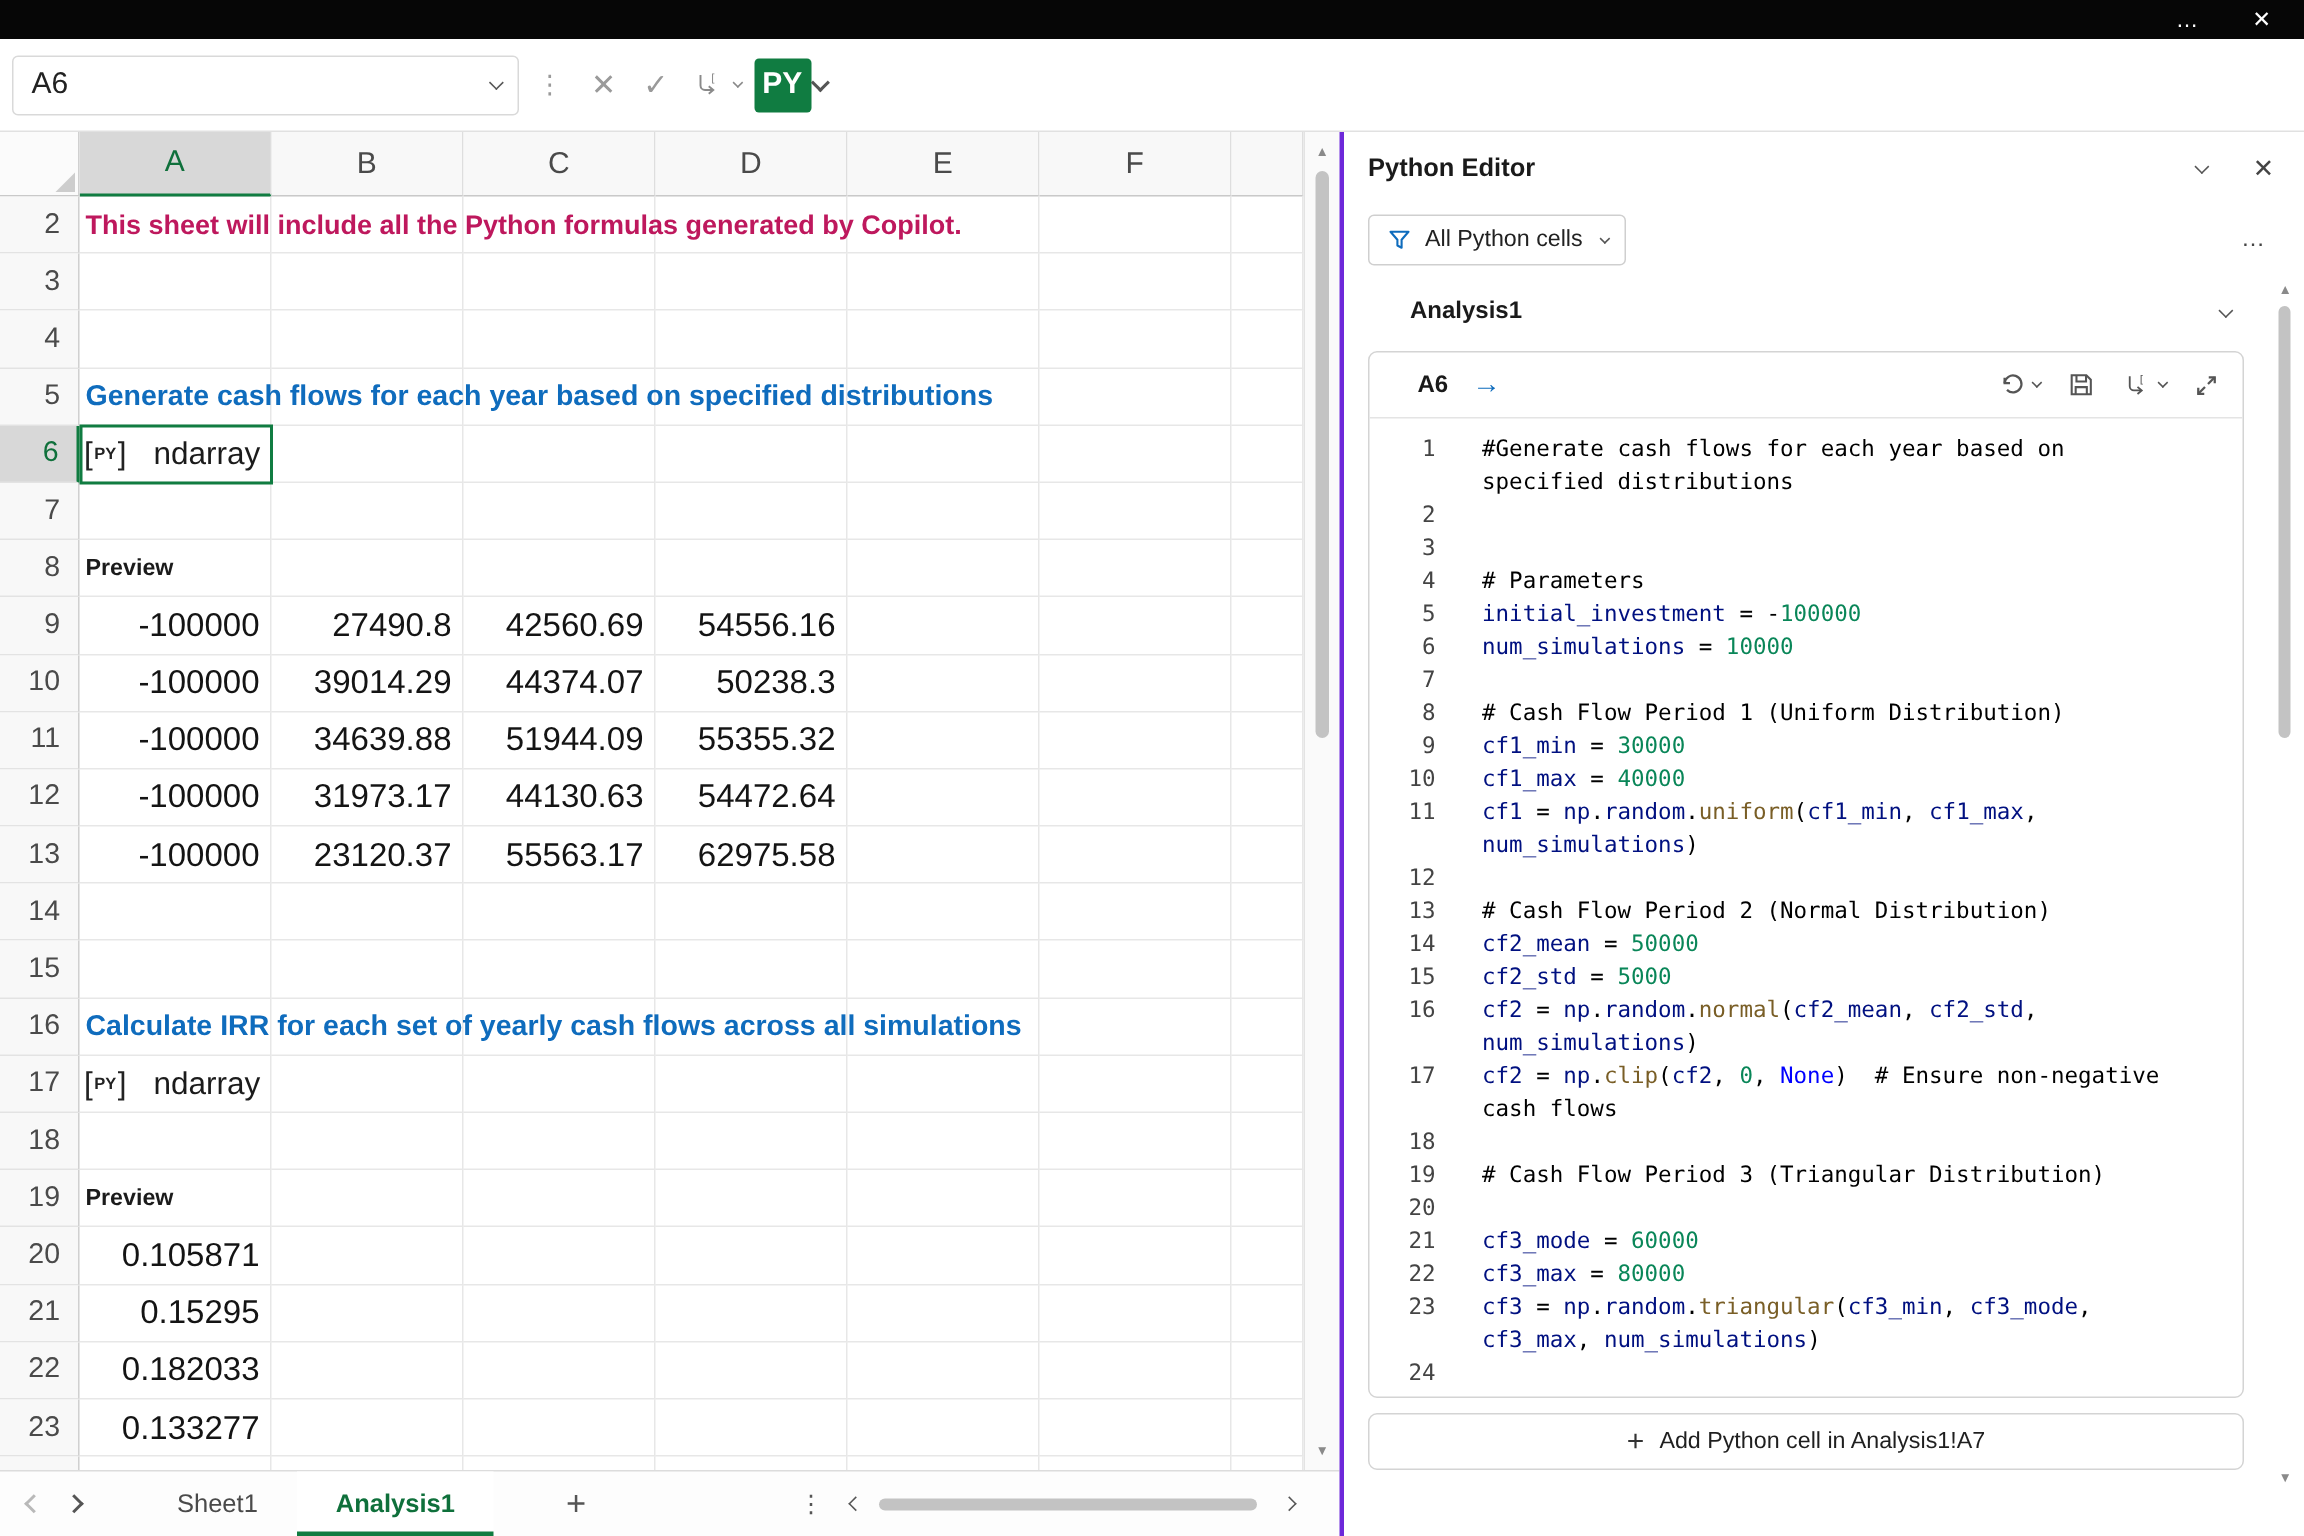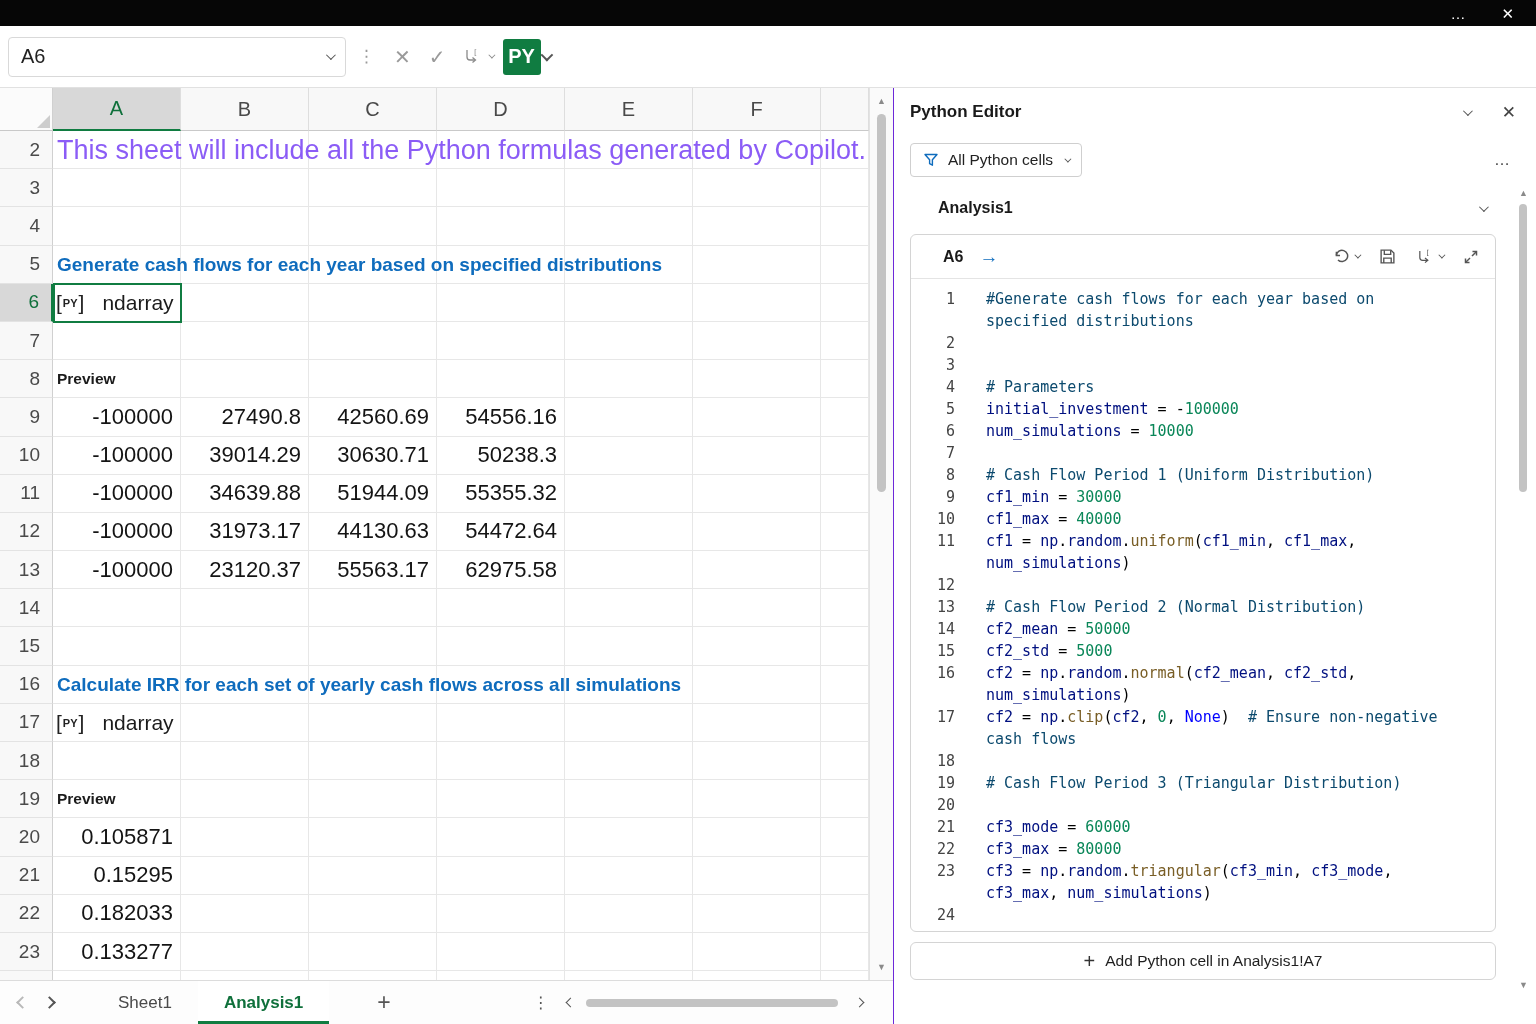--- a/index.html
+++ b/index.html
@@ -57,21 +57,21 @@
         border-bottom:1px solid #e3e3e3; display:flex; align-items:center;
         justify-content:flex-end; padding-right:12px; font-size:19px; color:#4a4a4a; }
   .rh.sel { background:#d8d8d8; border-right:2px solid #107C41; color:#0f703b; }
   .gc { width:128px; flex:none; border-right:1px solid #e7e7e7; border-bottom:1px solid #e7e7e7;
         font-size:22px; color:#141414; display:flex; align-items:center; overflow:hidden; }
   .gc.num { justify-content:flex-end; padding-right:7px; }
   .gc.part { width:48px; }
   .gc.preview-cell { font-weight:bold; font-size:15.5px; padding-left:4px; color:#1b1b1b; overflow:visible; }
   .ovl { position:absolute; left:57px; top:0; height:100%; display:flex; align-items:center;
          white-space:nowrap; z-index:2; pointer-events:none; }
-  .ovl.label { font-size:27px; color:#8b5cf6; }
+  .ovl.label { font-size:18px; color:#be185d;font-weight:bold; }
   .ovl.heading { font-size:19px; font-weight:bold; color:#0f6cbd; }
   .ovl.pycell { left:56px; }
   .pyb { font-size:21px; color:#222; }
   .pychip { font-size:11px; font-weight:bold; color:#222; margin:0 1px; }
   .pytext { font-size:21px; margin-left:18px; }
   .selbox { position:absolute; left:53px; top:-1px; width:129px; height:40px;
             border:2px solid #107C41; z-index:4; pointer-events:none; }
 
   .vstrip { position:absolute; top:0; right:0; width:24px; height:100%;
             background:#fafafa; border-left:1px solid #e3e3e3; }
@@ -90,21 +90,21 @@
   .tab.active { color:#0f703b; font-weight:bold; background:#fff;
                 box-shadow:inset 0 -3px 0 #107C41; }
   .plus { font-size:23px; color:#555; margin-left:48px; }
   .tab-dots { color:#555; font-size:16px; margin-left:142px; }
   .hscroll { display:flex; align-items:center; margin-left:18px; gap:10px; }
   .htrack { width:262px; height:14px; position:relative; }
   .hthumb { position:absolute; left:2px; top:3px; width:252px; height:8px;
             background:#c3c3c3; border-radius:4px; }
 
   
-  .panel { flex:1; border-left:1px solid #6d28d9; position:relative; background:#fff; }
+  .panel { flex:1; border-left:3px solid #6d28d9; position:relative; background:#fff; }
   .pe-head { height:48px; display:flex; align-items:center; gap:32px; padding:0 20px 0 16px; }
   .pe-title { font-size:17px; font-weight:600; color:#1a1a1a; flex:1; }
   .pe-hic { color:#444; font-size:17px; }
   .pe-filter { height:48px; display:flex; align-items:center; padding:0 26px 0 16px; }
   .filter-btn { display:flex; align-items:center; gap:9px; border:1px solid #cfcfcf;
                 border-radius:4px; height:34px; padding:0 12px; font-size:15.5px; color:#222; }
   .pe-dots { margin-left:auto; color:#444; font-size:16px; }
   .pe-section { height:48px; display:flex; align-items:center; padding:0 50px 0 44px; }
   .pe-section-label { font-weight:bold; font-size:16px; flex:1; color:#1a1a1a; }
   .pe-chev { color:#555; }
@@ -115,21 +115,21 @@
              padding:0 16px 0 32px; }
   .cc-ref { font-size:16px; font-weight:600; color:#1a1a1a; }
   .cc-arrow { margin-left:16px; color:#0f6cbd; font-size:19px; }
   .cc-icons { margin-left:auto; display:flex; align-items:center; gap:20px; color:#555; }
   .cc-icons > span { display:inline-flex; align-items:center; }
 
   .code-area { padding:9px 0 5px; }
   .cl { display:flex; font-family:"DejaVu Sans Mono",monospace; font-size:15px; line-height:22px; }
   .ln { width:62px; flex:none; text-align:right; padding-right:18px; color:#444; }
   .ct { width:478px; white-space:pre-wrap; overflow-wrap:break-word; padding-left:13px; color:#000; }
-  .tc { color:#0c4a6e; } .tv { color:#001080; } .tf { color:#795E26; }
+  .tc { color:#000000; } .tv { color:#001080; } .tf { color:#795E26; }
   .tn { color:#098658; } .tk { color:#0000ff; }
 
   .add-bar { margin:10px 40px 0 16px; height:38px; border:1px solid #d4d4d4; border-radius:6px;
              display:flex; align-items:center; justify-content:center; gap:10px;
              font-size:15.5px; color:#1f1f1f; background:#fff; }
   .add-plus { font-size:20px; color:#333; }
 
   .pscroll { position:absolute; right:5px; top:100px; bottom:34px; width:15px; }
   .pscroll .s-arr.up { top:0; } .pscroll .s-arr.down { bottom:0; }
   .pthumb { position:absolute; left:3px; top:16px; width:8px; height:288px;
@@ -264,21 +264,21 @@
             <div class="gc num">42560.69</div>
             <div class="gc num">54556.16</div>
             <div class="gc"></div>
             <div class="gc"></div>
             <div class="gc part"></div>
           </div>
           <div class="g-row">
             <div class="rh">10</div>
             <div class="gc num">-100000</div>
             <div class="gc num">39014.29</div>
-            <div class="gc num">30630.71</div>
+            <div class="gc num">44374.07</div>
             <div class="gc num">50238.3</div>
             <div class="gc"></div>
             <div class="gc"></div>
             <div class="gc part"></div>
           </div>
           <div class="g-row">
             <div class="rh">11</div>
             <div class="gc num">-100000</div>
             <div class="gc num">34639.88</div>
             <div class="gc num">51944.09</div>

